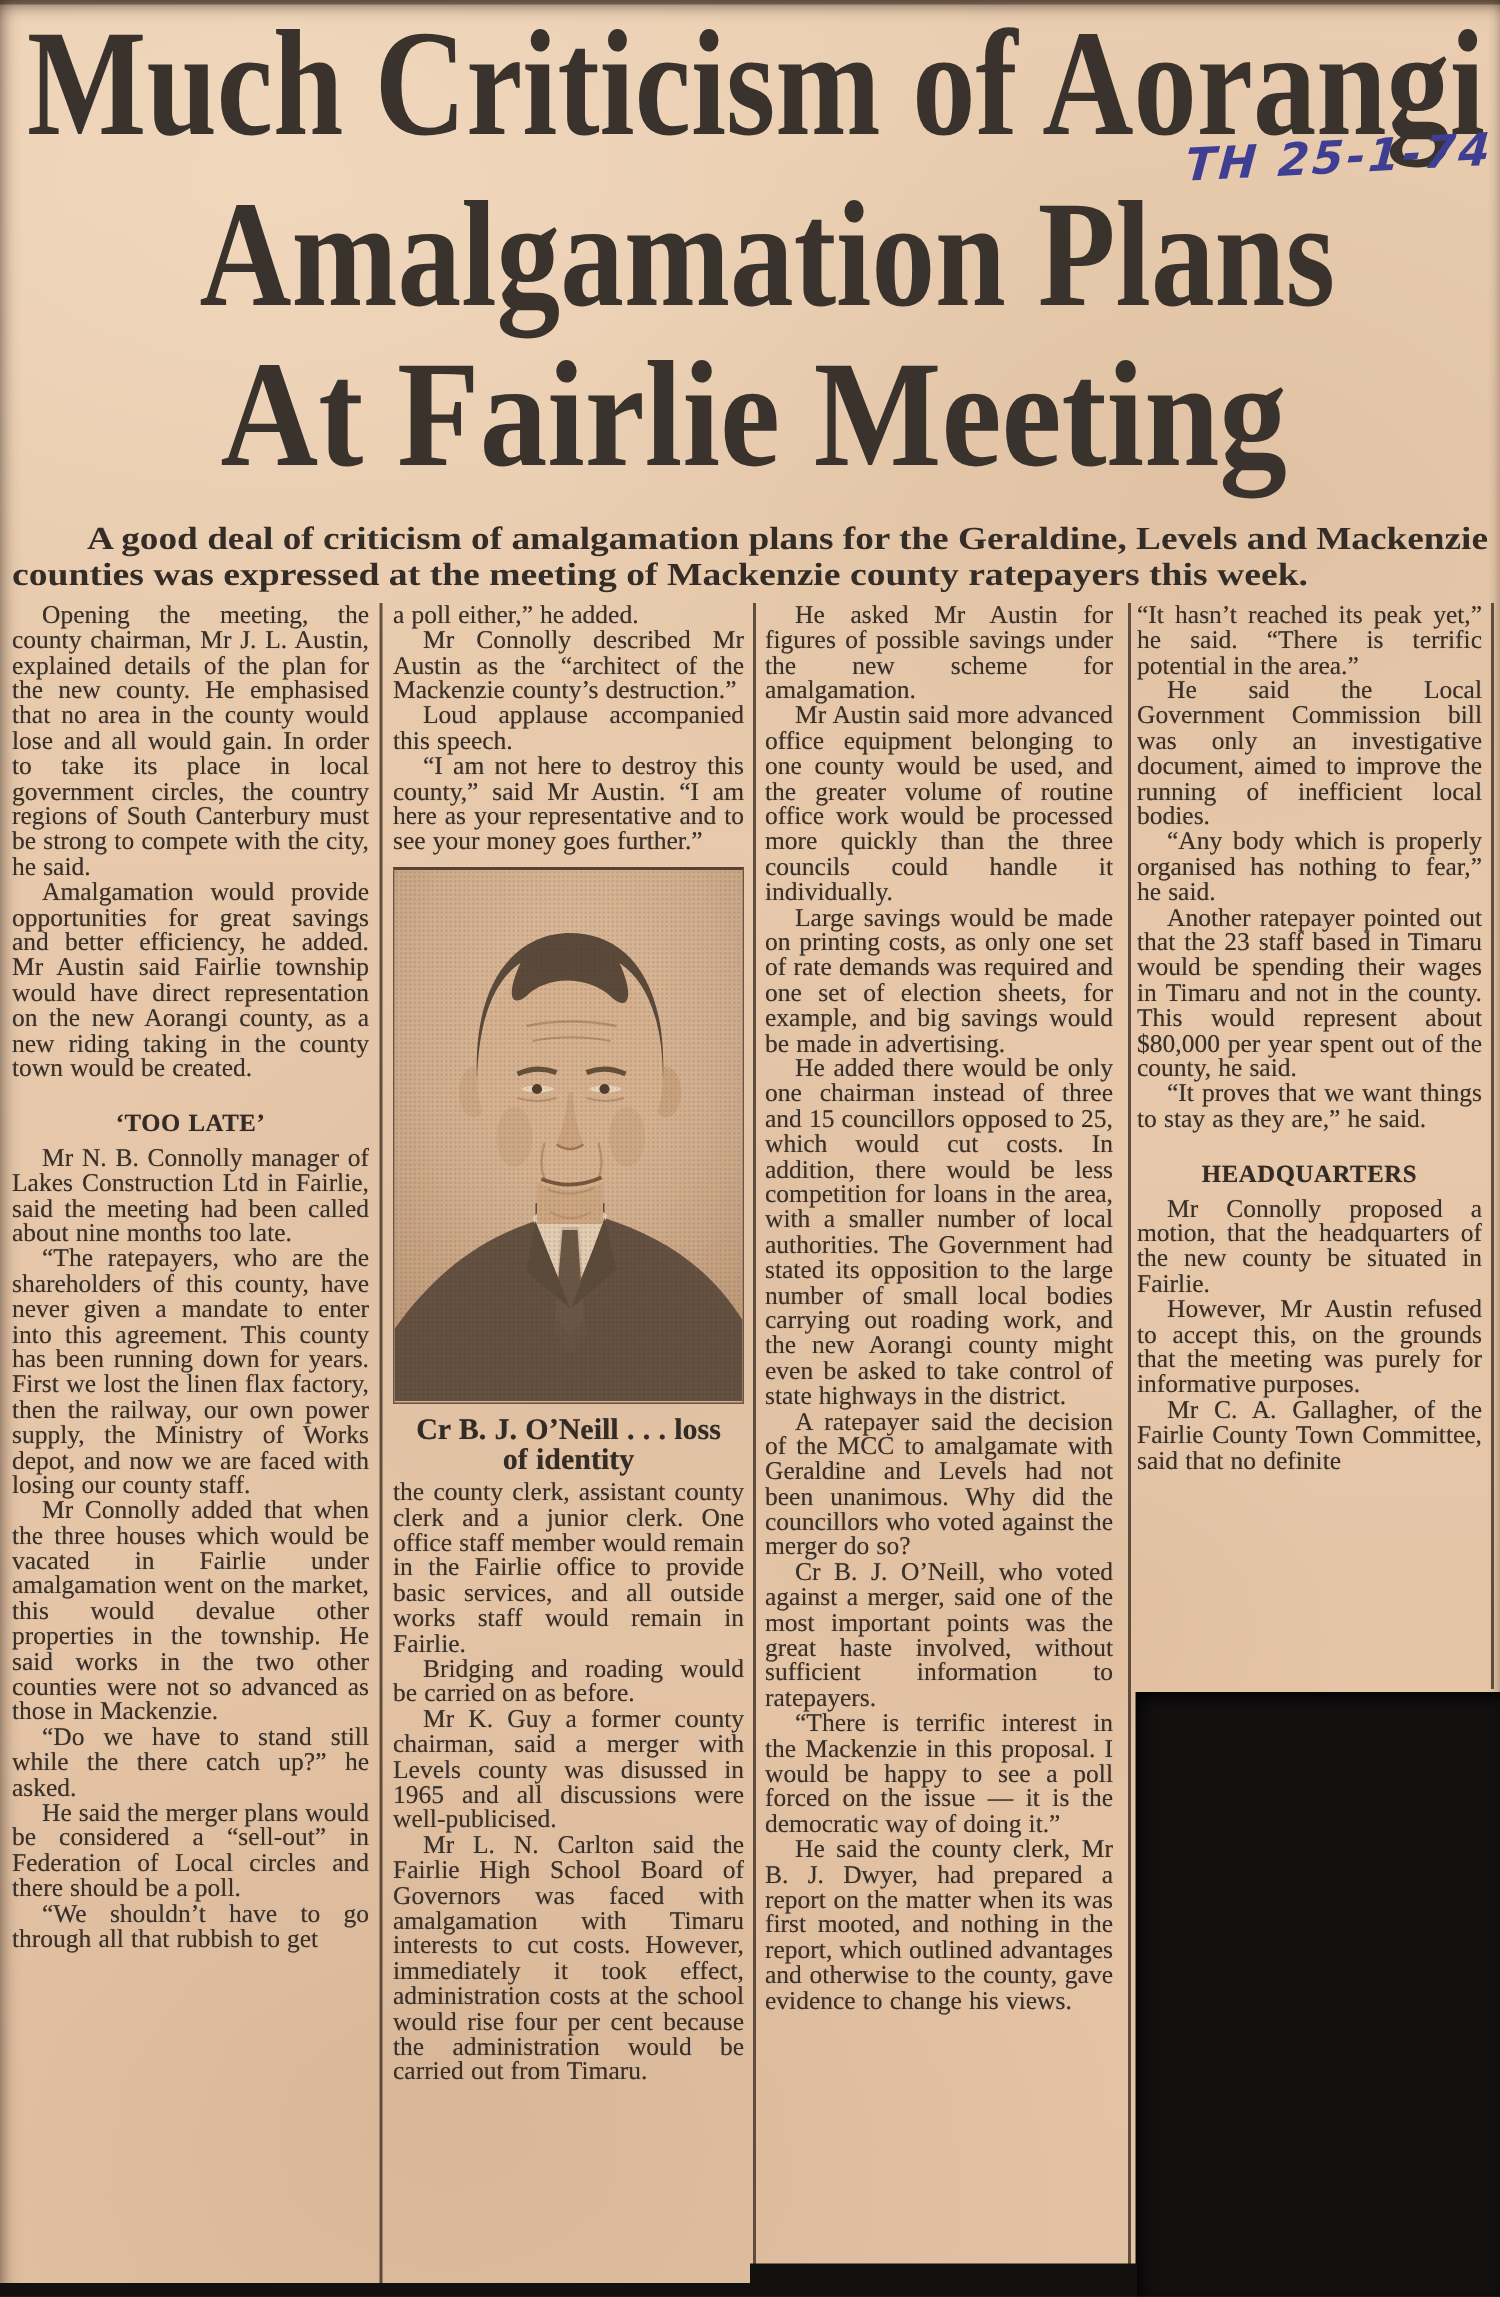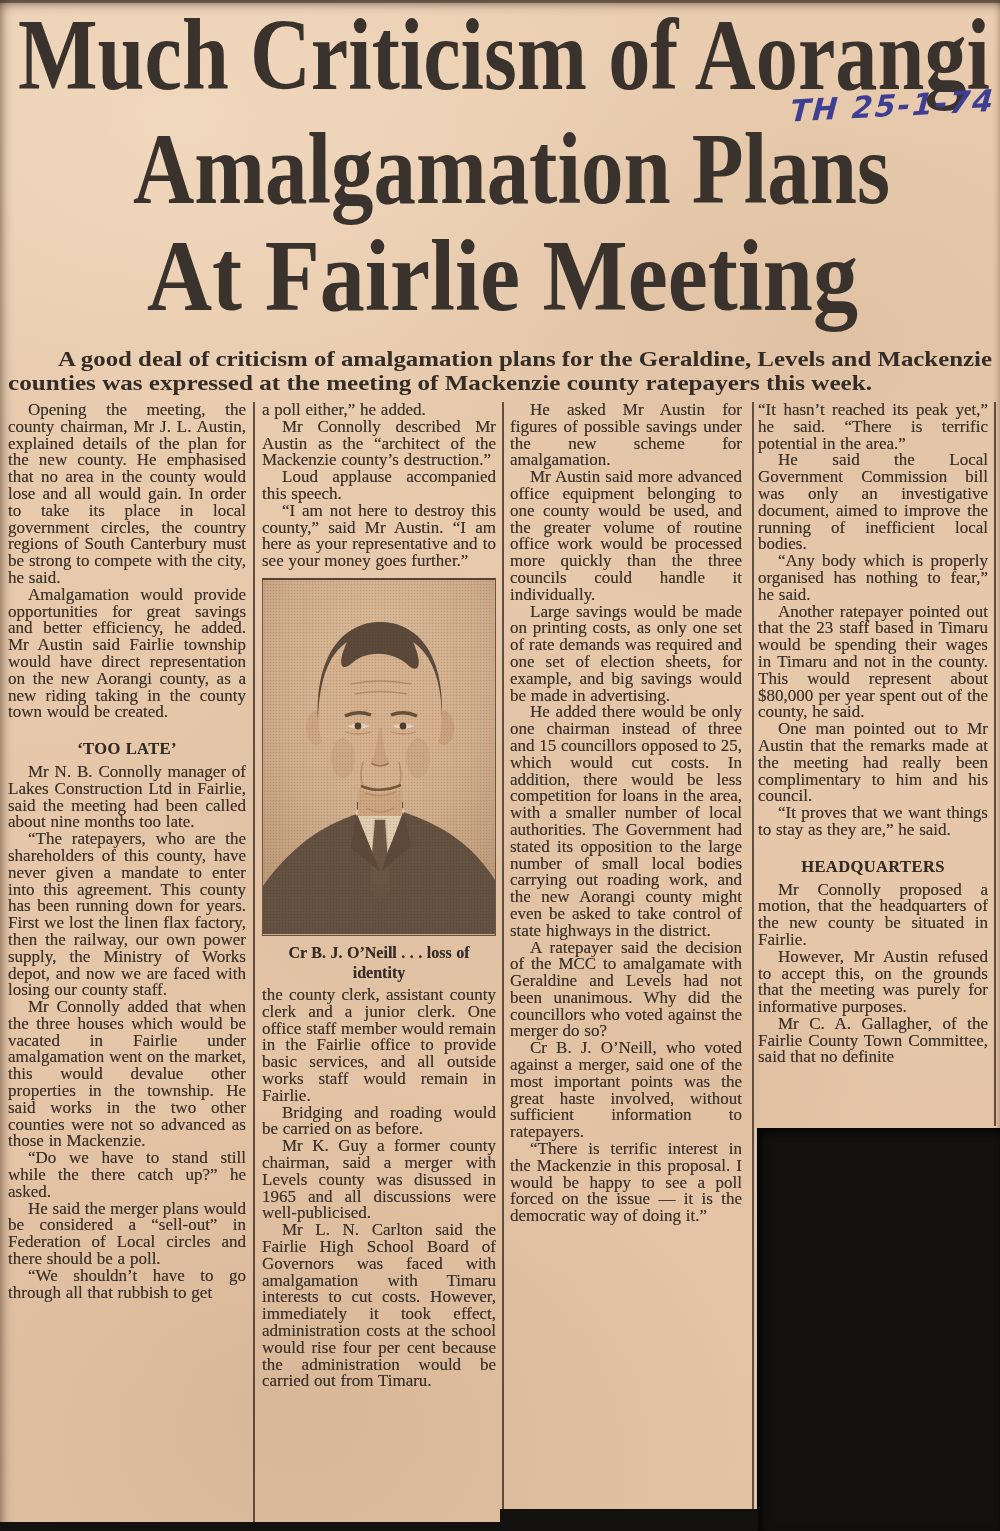--- a/index.html
+++ b/index.html
@@ -74,21 +74,21 @@
   
   .photo-figure { margin:8px 0 0 0; }
   .photo-frame {
     width:234px; height:358px; box-sizing:border-box;
     border:1px solid rgba(40,28,20,.6);
     border-top:2px solid rgba(35,25,18,.7);
     background:#cdac8e;
   }
   .photo-frame svg { display:block; }
   .photo-caption {
-    font-weight:bold; font-size:16px; line-height:20px;
+    font-weight:bold; font-size:20px; line-height:20px;
     text-align:center; text-indent:0; margin:7px 0 4px; padding:0 12px;
     color:#332b26;
   }
   .edge-line-top { position:absolute; left:0; top:0; width:1000px; height:3px;
     background:rgba(40,28,20,.45); }
 </style>
 </head>
 <body>
 
 <div id="scan">
@@ -200,27 +200,27 @@
       <p class="para">Mr L. N. Carlton said the Fairlie High School Board of Governors was faced with amalgamation with Timaru interests to cut costs. However, immediately it took effect, administration costs at the school would rise four per cent because the administration would be carried out from Timaru.</p>
     </div>
   <div id="col-3" class="col">
       <p class="para">He asked Mr Austin for figures of possible savings under the new scheme for amalgamation.</p>
       <p class="para">Mr Austin said more advanced office equipment belonging to one county would be used, and the greater volume of routine office work would be processed more quickly than the three councils could handle it individually.</p>
       <p class="para">Large savings would be made on printing costs, as only one set of rate demands was required and one set of election sheets, for example, and big savings would be made in advertising.</p>
       <p class="para">He added there would be only one chairman instead of three and 15 councillors opposed to 25, which would cut costs. In addition, there would be less competition for loans in the area, with a smaller number of local authorities. The Government had stated its opposition to the large number of small local bodies carrying out roading work, and the new Aorangi county might even be asked to take control of state highways in the district.</p>
       <p class="para">A ratepayer said the decision of the MCC to amalgamate with Geraldine and Levels had not been unanimous. Why did the councillors who voted against the merger do so?</p>
       <p class="para">Cr B. J. O’Neill, who voted against a merger, said one of the most important points was the great haste involved, without sufficient information to ratepayers.</p>
       <p class="para">“There is terrific interest in the Mackenzie in this proposal. I would be happy to see a poll forced on the issue — it is the democratic way of doing it.”</p>
+      <p class="para">He said the county clerk, Mr B. J. Dwyer, had prepared a report on the matter when its was first mooted, and nothing in the report, which outlined advantages and otherwise to the county, gave evidence to change his views.</p>
     </div>
   <div id="col-4" class="col">
       <p class="para flush">“It hasn’t reached its peak yet,” he said. “There is terrific potential in the area.”</p>
       <p class="para">He said the Local Government Commission bill was only an investigative document, aimed to improve the running of inefficient local bodies.</p>
       <p class="para">“Any body which is properly organised has nothing to fear,” he said.</p>
       <p class="para">Another ratepayer pointed out that the 23 staff based in Timaru would be spending their wages in Timaru and not in the county. This would represent about $80,000 per year spent out of the county, he said.</p>
-      <p class="para">One man pointed out to Mr Austin that the remarks made at the meeting had really been complimentary to him and his council.</p>
       <p class="para">“It proves that we want things to stay as they are,” he said.</p>
       <h3 class="subhead">HEADQUARTERS</h3>
       <p class="para">Mr Connolly proposed a motion, that the headquarters of the new county be situated in Fairlie.</p>
       <p class="para">However, Mr Austin refused to accept this, on the grounds that the meeting was purely for informative purposes.</p>
       <p class="para">Mr C. A. Gallagher, of the Fairlie County Town Committee, said that no definite</p>
     </div>
 
   <div class="vrule" id="rule-1"></div>
   <div class="vrule" id="rule-2"></div>
   <div class="vrule" id="rule-3"></div>

